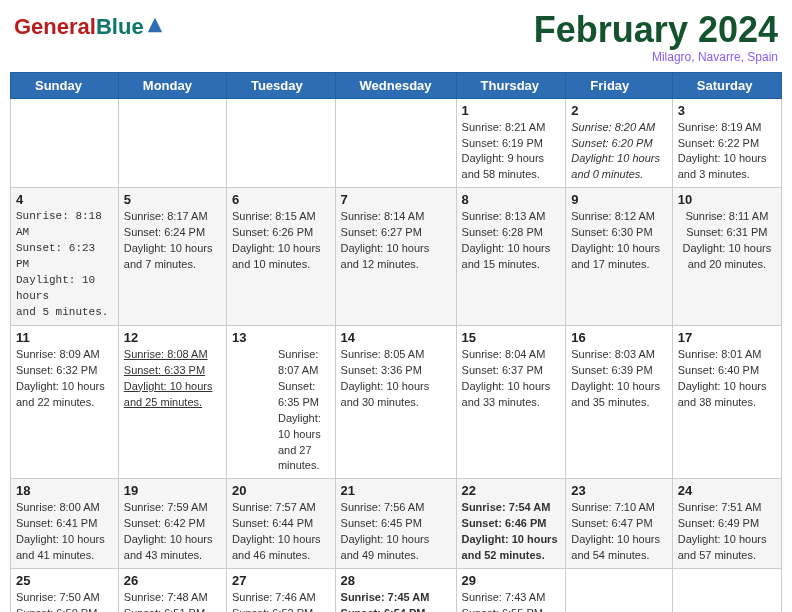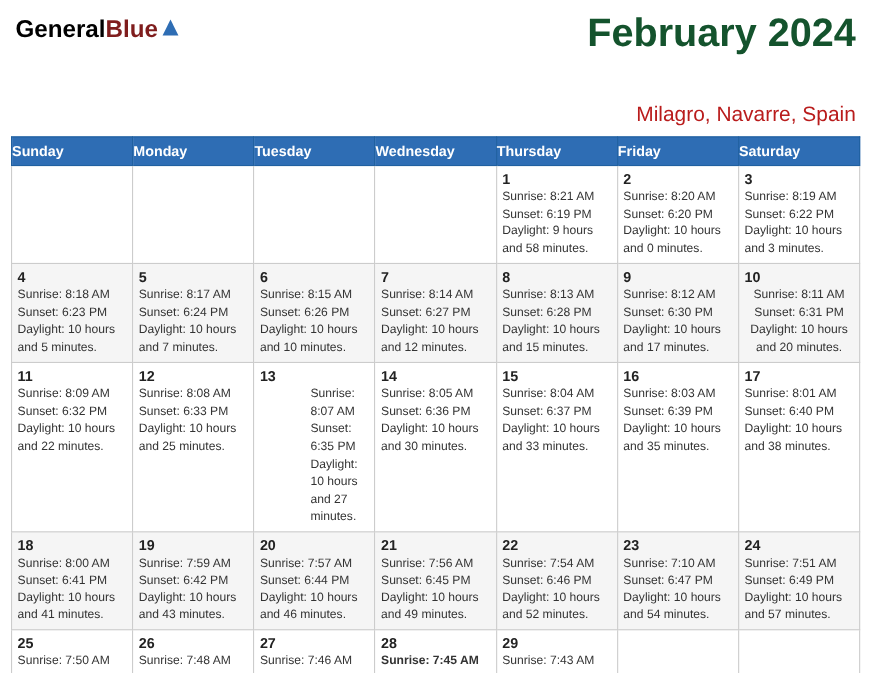--- a/index.html
+++ b/index.html
@@ -20,53 +20,52 @@
     .logo {
       display: flex;
       align-items: center;
       margin-top: 6px;
     }
     .logo-text {
       font-size: 22px;
       font-weight: bold;
       line-height: 1;
     }
-    .logo-general { color: #000000; }
-    .logo-blue { color: #7f1d1d; }
+    .logo-general { color: #b91c1c; }
+    .logo-blue { color: #0f766e; }
     .logo-icon {
       width: 18px;
       height: 18px;
       margin-left: 2px;
       margin-top: -4px;
     }
     .title-block {
       text-align: right;
     }
     .month-year {
       font-size: 36px;
       font-weight: bold;
       color: #14532d;
       line-height: 1.1;
     }
     .location {
-      font-size: 19px;
-      color: #b91c1c;
-      margin-top: 44px;
+      font-size: 12px;
+      color: #8b5cf6;
     }
     .calendar {
       width: 100%;
       border-collapse: collapse;
       border: 1px solid #ccc;
     }
     .calendar th {
       background-color: #2e6db4;
       color: #fff;
       font-size: 13px;
       font-weight: bold;
-      padding: 5px 0;
+      padding: 5px 24px;
       text-align: left;
       border: 1px solid #2060a0;
     }
     .calendar td {
       vertical-align: top;
       border: 1px solid #ccc;
       padding: 4px 5px;
       width: calc(100% / 7);
       min-height: 80px;
       background: #fff;
@@ -131,37 +130,37 @@
         <td class="empty-cell"></td>
         <td>
           <span class="day-number">1</span>
           <div class="day-info" style="white-space: pre-line;">Sunrise: 8:21 AM
 Sunset: 6:19 PM
 Daylight: 9 hours
 and 58 minutes.</div>
         </td>
         <td>
           <span class="day-number">2</span>
-          <div class="day-info" style="white-space: pre-line;">Sunrise: 8:20 AM
+          <div class="day-info" style="white-space: pre-line; font-style: italic;">Sunrise: 8:20 AM
 Sunset: 6:20 PM
 Daylight: 10 hours
 and 0 minutes.</div>
         </td>
         <td>
           <span class="day-number">3</span>
           <div class="day-info" style="white-space: pre-line;">Sunrise: 8:19 AM
 Sunset: 6:22 PM
 Daylight: 10 hours
 and 3 minutes.</div>
         </td>
       </tr>
       <tr>
         <td>
           <span class="day-number">4</span>
-          <div class="day-info" style="white-space: pre-line;">Sunrise: 8:18 AM
+          <div class="day-info" style="white-space: pre-line; font-family: Liberation Mono, monospace;">Sunrise: 8:18 AM
 Sunset: 6:23 PM
 Daylight: 10 hours
 and 5 minutes.</div>
         </td>
         <td>
           <span class="day-number">5</span>
           <div class="day-info" style="white-space: pre-line;">Sunrise: 8:17 AM
 Sunset: 6:24 PM
 Daylight: 10 hours
 and 7 minutes.</div>
@@ -205,36 +204,36 @@
       <tr>
         <td>
           <span class="day-number">11</span>
           <div class="day-info" style="white-space: pre-line;">Sunrise: 8:09 AM
 Sunset: 6:32 PM
 Daylight: 10 hours
 and 22 minutes.</div>
         </td>
         <td>
           <span class="day-number">12</span>
-          <div class="day-info" style="white-space: pre-line;">Sunrise: 8:08 AM
+          <div class="day-info" style="white-space: pre-line; text-decoration: underline;">Sunrise: 8:08 AM
 Sunset: 6:33 PM
 Daylight: 10 hours
 and 25 minutes.</div>
         </td>
         <td>
           <span class="day-number">13</span>
           <div class="day-info" style="white-space: pre-line; margin-left: 46px;">Sunrise: 8:07 AM
 Sunset: 6:35 PM
 Daylight: 10 hours
 and 27 minutes.</div>
         </td>
         <td>
           <span class="day-number">14</span>
           <div class="day-info" style="white-space: pre-line;">Sunrise: 8:05 AM
-Sunset: 6:36 PM
+Sunset: 3:36 PM
 Daylight: 10 hours
 and 30 minutes.</div>
         </td>
         <td>
           <span class="day-number">15</span>
           <div class="day-info" style="white-space: pre-line;">Sunrise: 8:04 AM
 Sunset: 6:37 PM
 Daylight: 10 hours
 and 33 minutes.</div>
         </td>
@@ -277,21 +276,21 @@
         </td>
         <td>
           <span class="day-number">21</span>
           <div class="day-info" style="white-space: pre-line;">Sunrise: 7:56 AM
 Sunset: 6:45 PM
 Daylight: 10 hours
 and 49 minutes.</div>
         </td>
         <td>
           <span class="day-number">22</span>
-          <div class="day-info" style="white-space: pre-line;">Sunrise: 7:54 AM
+          <div class="day-info" style="white-space: pre-line; font-weight: bold;">Sunrise: 7:54 AM
 Sunset: 6:46 PM
 Daylight: 10 hours
 and 52 minutes.</div>
         </td>
         <td>
           <span class="day-number">23</span>
           <div class="day-info" style="white-space: pre-line;">Sunrise: 7:10 AM
 Sunset: 6:47 PM
 Daylight: 10 hours
 and 54 minutes.</div>

